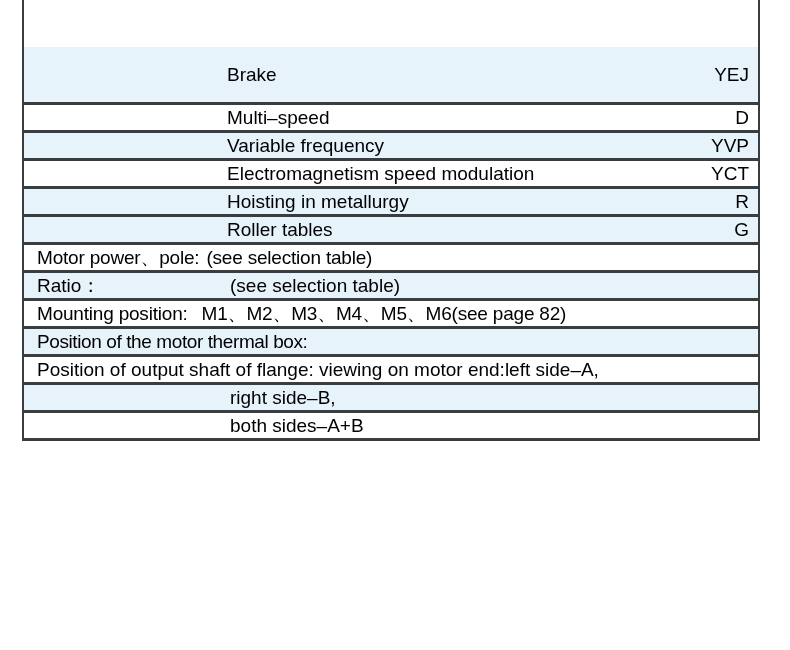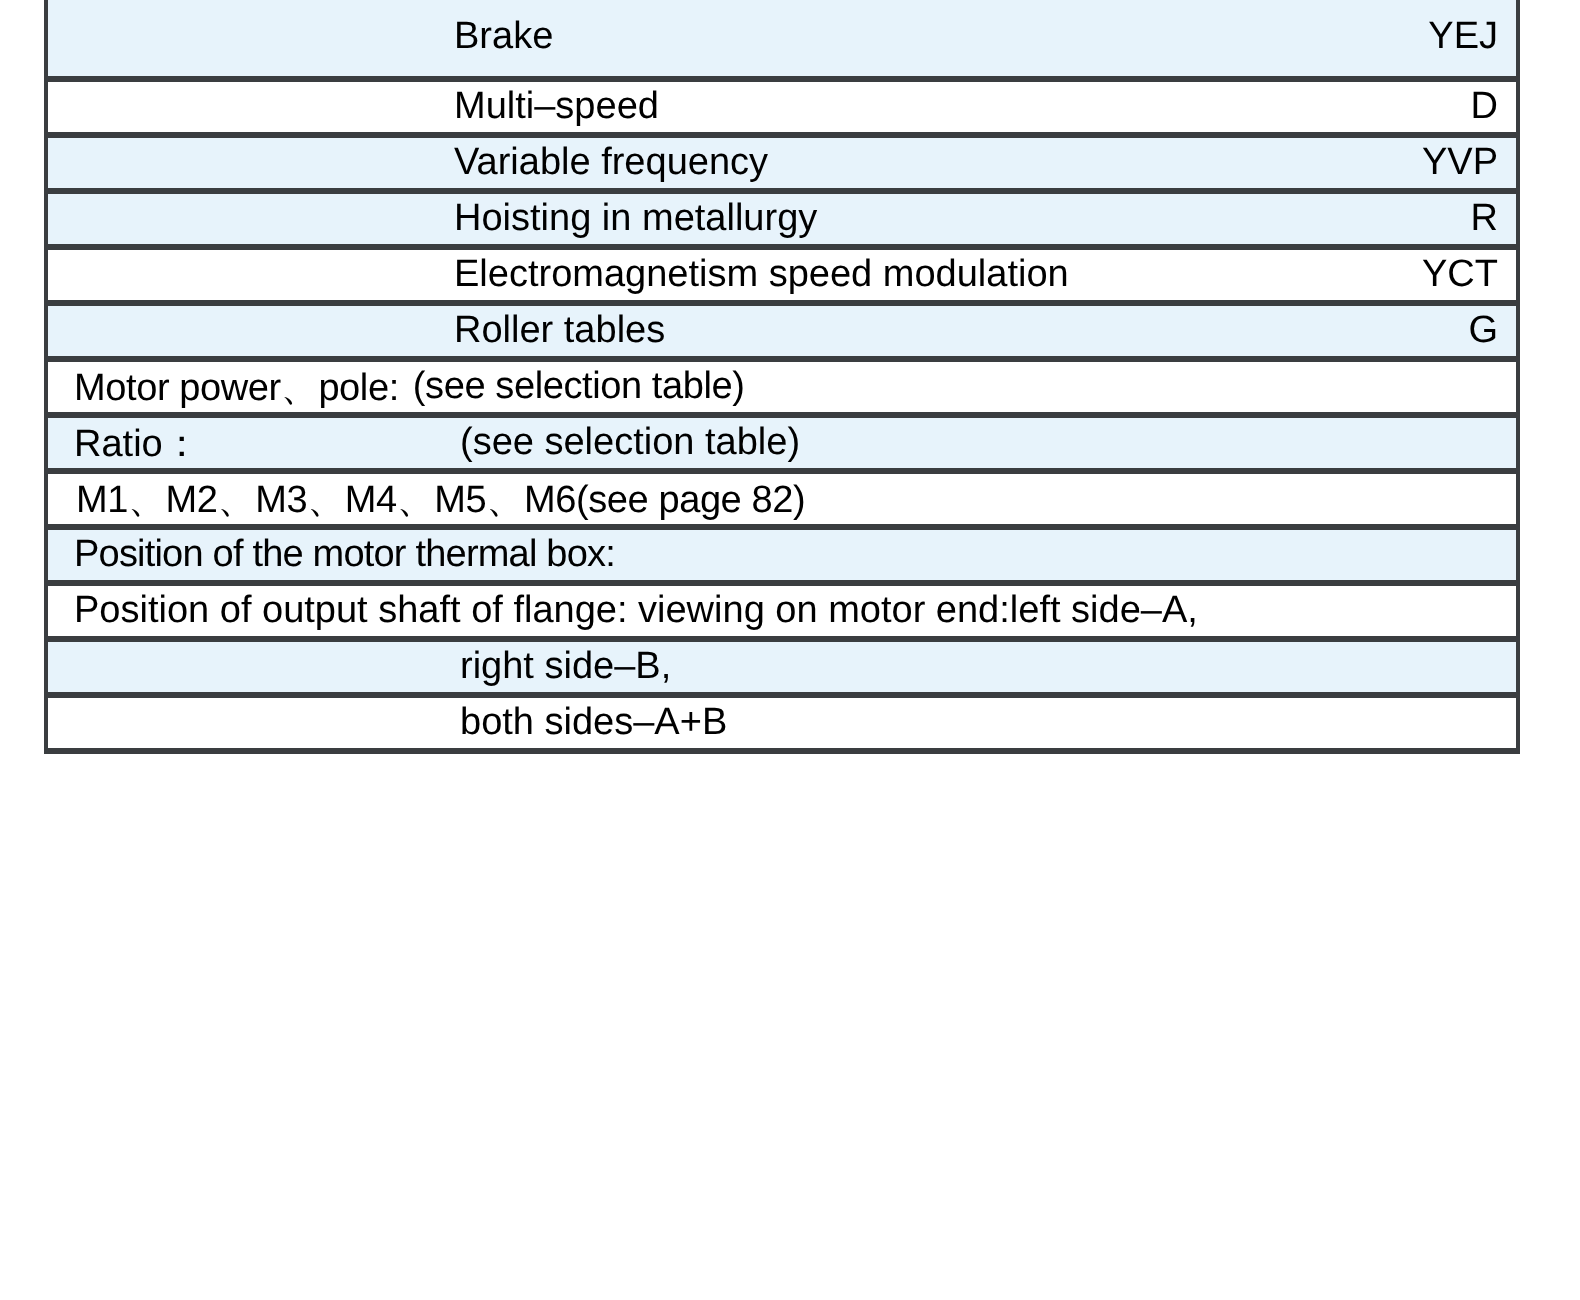--- a/index.html
+++ b/index.html
@@ -28,21 +28,21 @@
     box-sizing: border-box;
     height: 28px;
     border-bottom: 3px solid #3a3d40;
     display: flex;
     align-items: center;
     font-size: 19px;
     white-space: nowrap;
     overflow: hidden;
     background: #ffffff;
   }
-  .row.first { height: 41px; }
+  .row.first { height: 58px; margin-top: 47px; }
   .row.shaded { background: #e7f3fb; }
   .opt-label { margin-left: 203px; }
   .opt-code  { margin-left: auto; margin-right: 9px; }
   .lead      { margin-left: 13px; }
   .inline-val{ margin-left: 7px; }
   .col2      { position: absolute; left: 206px; top: 50%; transform: translateY(-50%); }
   .indent2   { margin-left: 206px; }
   .right-note{ margin-left: auto; margin-right: 10px; }
   .gap-val   { margin-left: 14px; }
   .condensed { letter-spacing: -0.4px; }
@@ -62,47 +62,48 @@
     <div class="row">
       <span class="opt-label">Multi–speed</span>
       <span class="opt-code">D</span>
     </div>
 
     <div class="row shaded">
       <span class="opt-label">Variable frequency</span>
       <span class="opt-code">YVP</span>
     </div>
 
+    <div class="row">
+      <span class="opt-label">Electromagnetism speed modulation</span>
+      <span class="opt-code">YCT</span>
+    </div>
+
     <div class="row shaded">
       <span class="opt-label">Hoisting in metallurgy</span>
       <span class="opt-code">R</span>
-    </div>
-
-    <div class="row">
-      <span class="opt-label">Electromagnetism speed modulation</span>
-      <span class="opt-code">YCT</span>
     </div>
 
 
     <div class="row shaded">
       <span class="opt-label">Roller tables</span>
       <span class="opt-code">G</span>
     </div>
 
     <div class="row slight-condensed">
       <span class="lead">Motor power、pole:</span>
       <span class="inline-val">(see selection table)</span>
     </div>
 
     <div class="row shaded">
       <span class="lead">Ratio：</span>
       <span class="col2">(see selection table)</span>
     </div>
 
     <div class="row slight-condensed">
+      <span class="lead">Mounting position:</span>
       <span class="gap-val">M1、M2、M3、M4、M5、M6(see page 82)</span>
     </div>
 
     <div class="row shaded condensed">
       <span class="lead">Position of the motor thermal box:</span>
     </div>
 
     <div class="row">
       <span class="lead">Position of output shaft of flange: viewing on motor end:left side–A,</span>
     </div>

